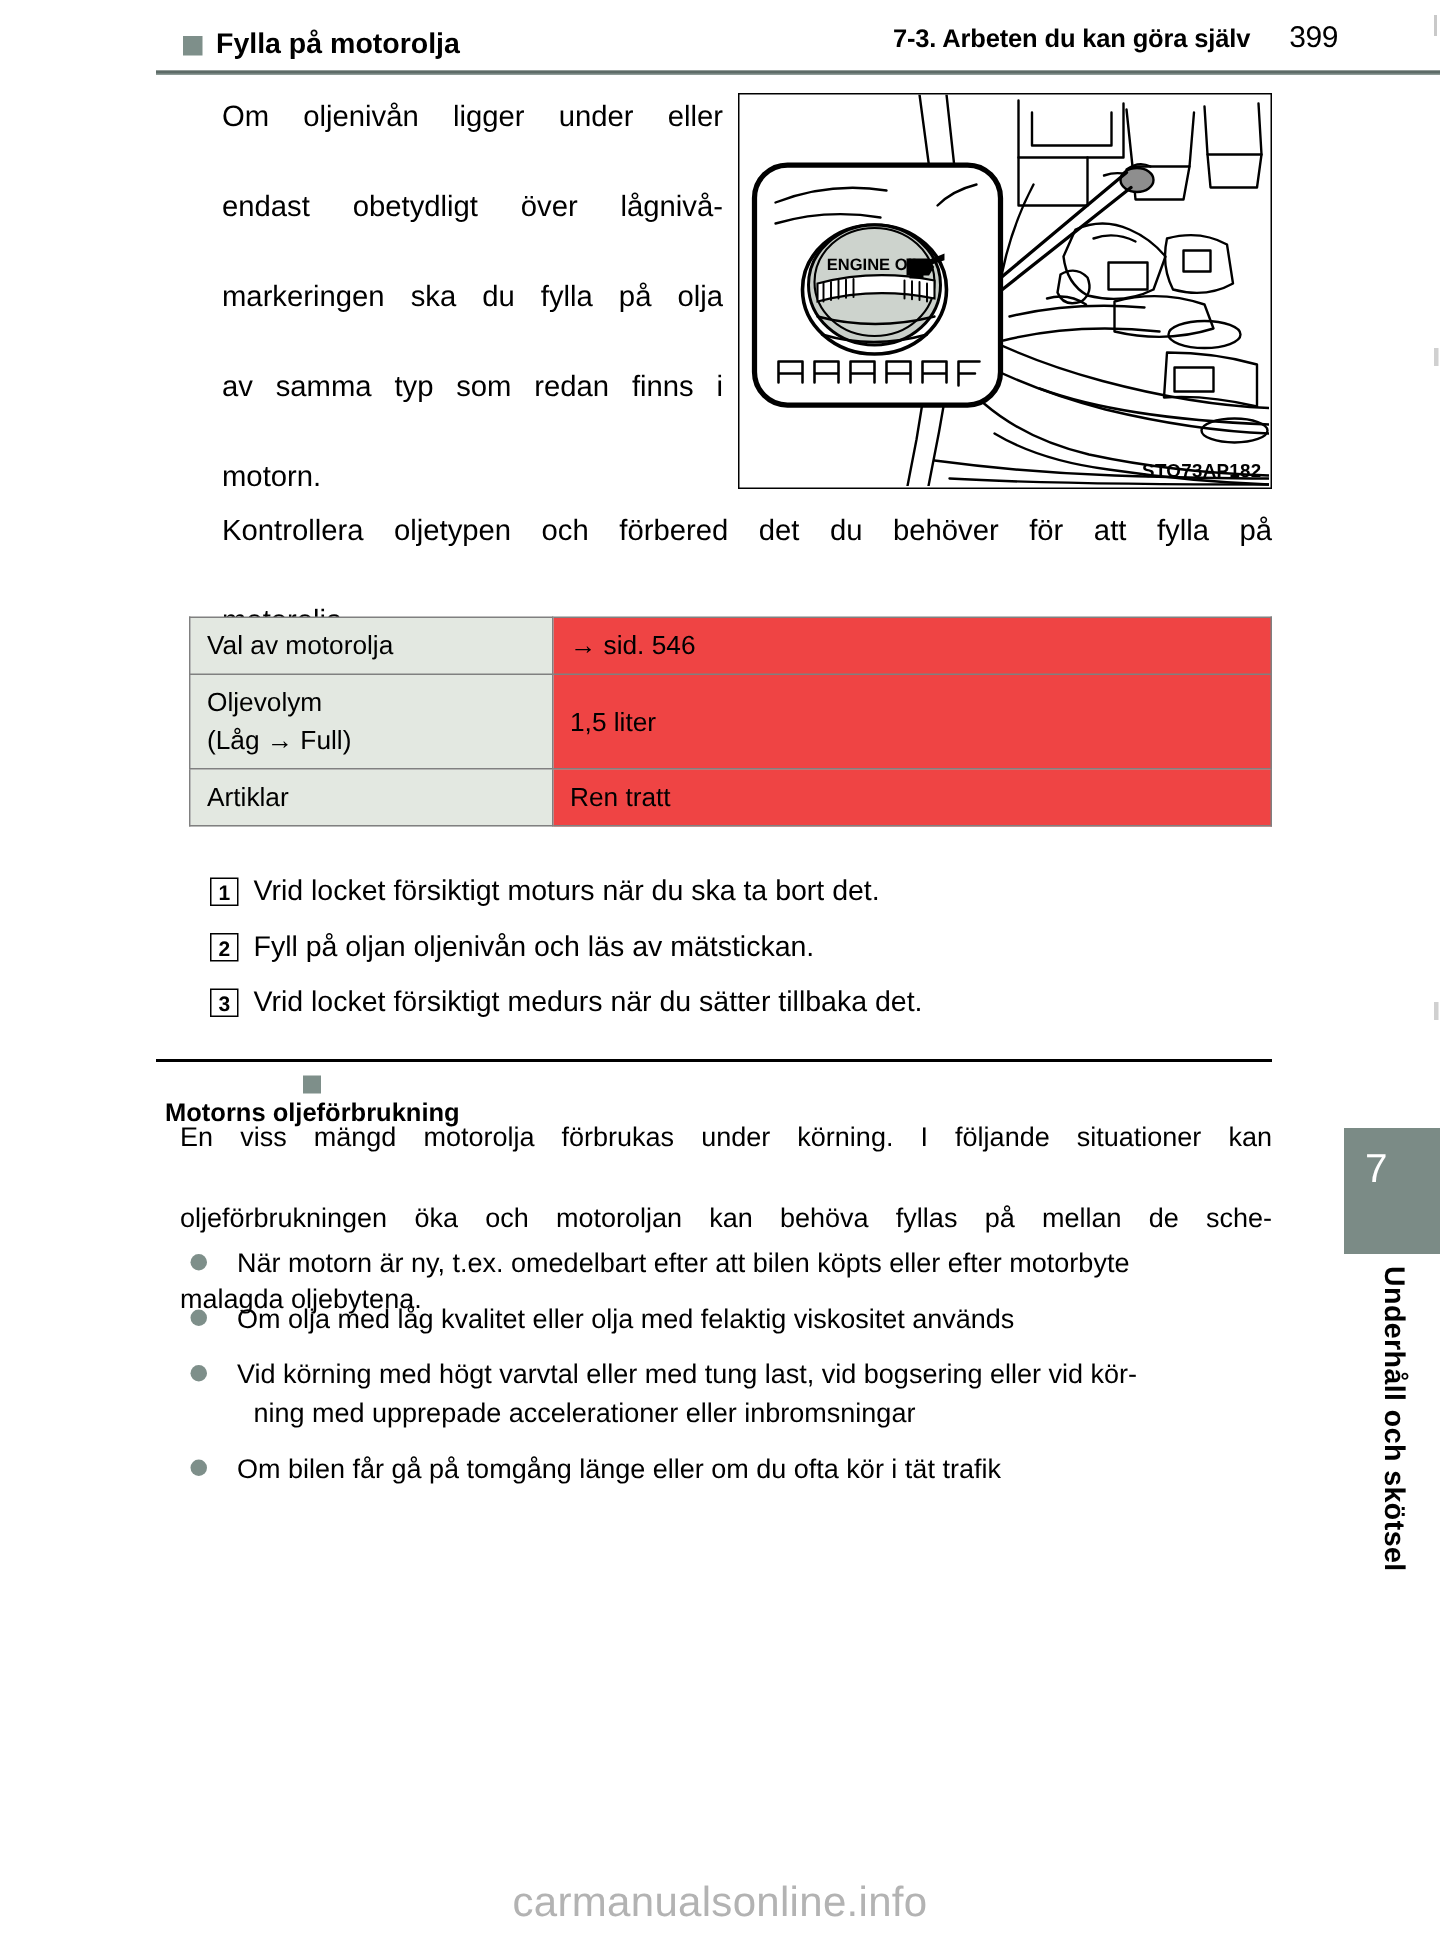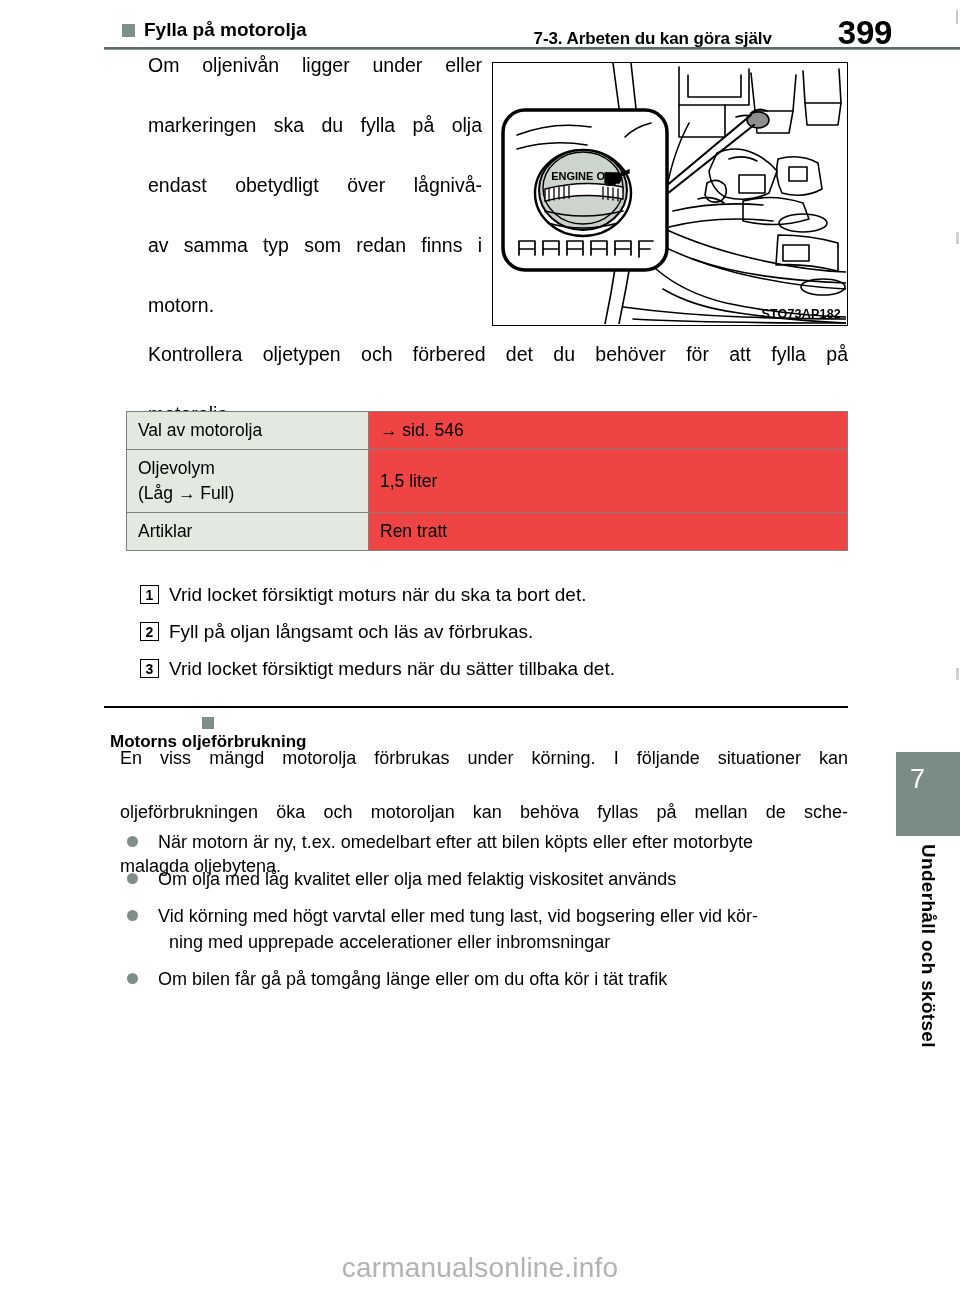--- a/index.html
+++ b/index.html
@@ -31,24 +31,23 @@
     align-items: baseline;
     gap: 26px;
   }
   .header-section {
     font-size: 17px;
     font-weight: bold;
     letter-spacing: -0.1px;
     white-space: nowrap;
   }
   .header-pageno {
-    font-size: 33px;
-    font-weight: bold;
+    font-size: 20px;
+    font-weight: normal;
     letter-spacing: -0.3px;
-    margin-left: 40px;
   }
   .header-rule {
     position: absolute;
     left: 104px;
     right: 0px;
     top: 47px;
     height: 3px;
     background: #8d9a96;
   }
   .header-rule-dark {
@@ -89,21 +88,21 @@
   #heading-fylla {
     position: absolute;
     left: 122px;
     top: 19px;
   }
 
   
   .intro-text {
     position: absolute;
     left: 148px;
-    top: 50px;
+    top: 63px;
     width: 334px;
     font-size: 19.5px;
     line-height: 30px;
     text-align: justify;
     text-justify: inter-word;
   }
   .intro-text p { margin: 0; }
   .intro-text p::after {
     content: "";
     display: inline-block;
@@ -335,22 +334,22 @@
   <div class="header-tickmark"></div>
 </div>
 
 <div class="sq-heading" id="heading-fylla">
   <span class="sq-bullet"></span>
   <span>Fylla på motorolja</span>
 </div>
 
 <div class="intro-text">
   <p>Om oljenivån ligger under eller</p>
+  <p>endast obetydligt över lågnivå-</p>
   <p>markeringen ska du fylla på olja</p>
-  <p>endast obetydligt över lågnivå-</p>
   <p>av samma typ som redan finns i</p>
   <p class="lastline">motorn.</p>
 </div>
 
 <div class="figure">
   <svg width="353" height="261" viewBox="0 0 353 261">
     <g fill="none" stroke="#000" stroke-width="1.6" stroke-linejoin="round" stroke-linecap="round">
 
       <path d="M120 0 L128 60 L132 120 L127 175 L118 230 L112 261"></path>
       <path d="M138 0 L144 55 L148 112 L143 168 L133 225 L126 261"></path>
@@ -466,21 +465,21 @@
 </tbody>
   </table>
 
 <div class="steps">
   <div class="step">
     <span class="step-num">1</span>
     <span class="step-text">Vrid locket försiktigt moturs när du ska ta bort det.</span>
   </div>
   <div class="step">
     <span class="step-num">2</span>
-    <span class="step-text">Fyll på oljan långsamt och läs av förbrukas.</span>
+    <span class="step-text">Fyll på oljan oljenivån och läs av mätstickan.</span>
   </div>
   <div class="step">
     <span class="step-num">3</span>
     <span class="step-text">Vrid locket försiktigt medurs när du sätter tillbaka det.</span>
   </div>
 </div>
 
 <div class="section-divider"></div>
 
 <div class="sq-heading tight" id="heading-motorns">

